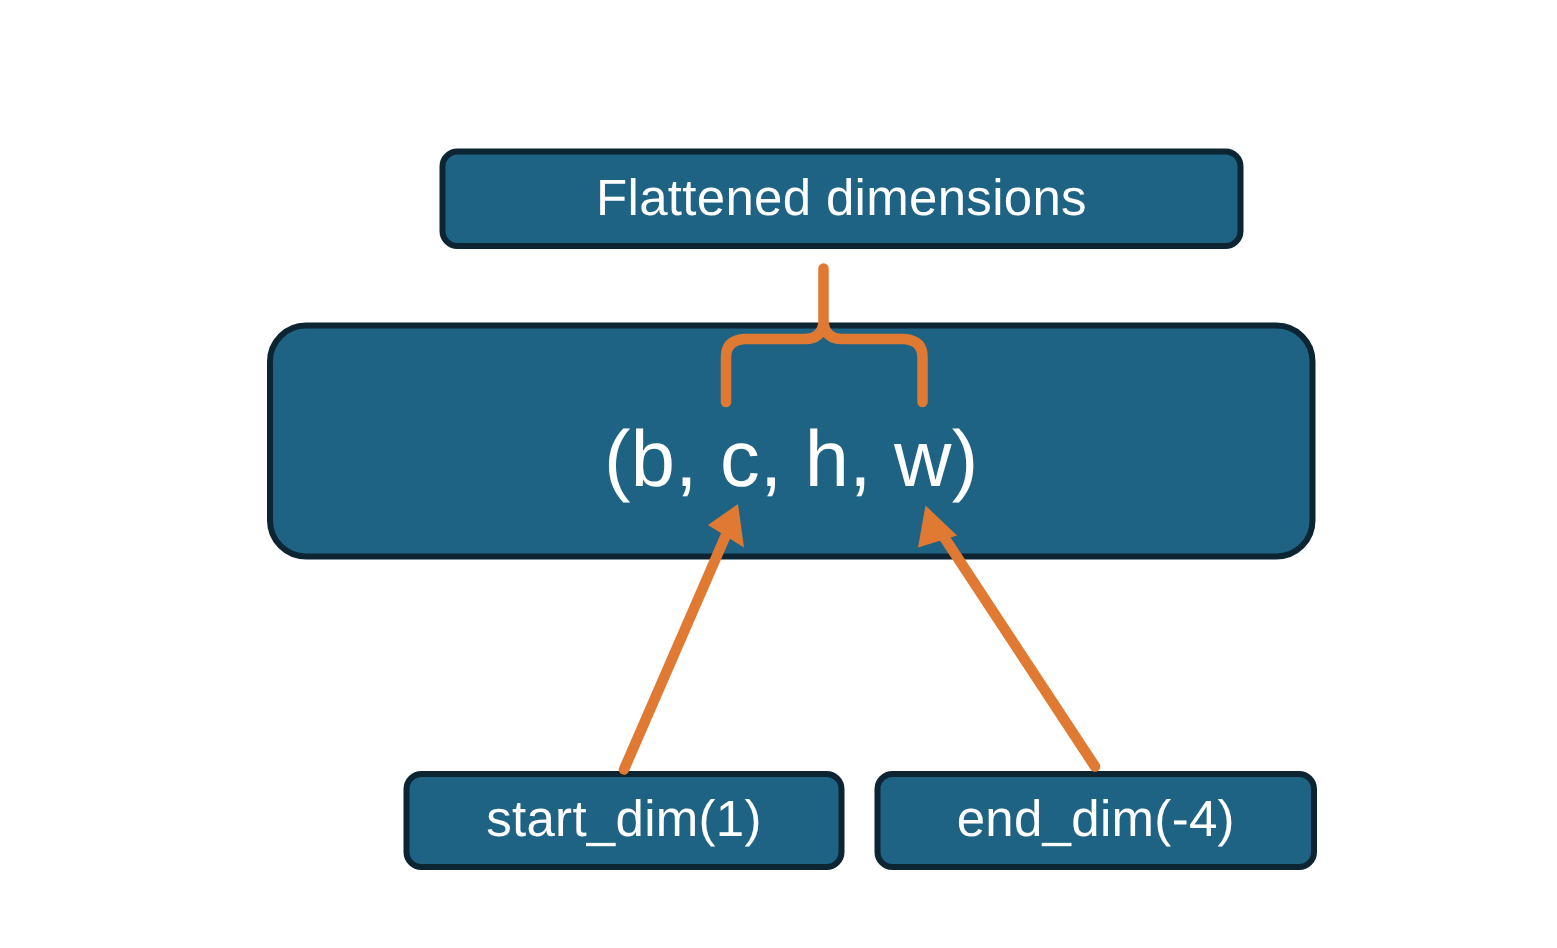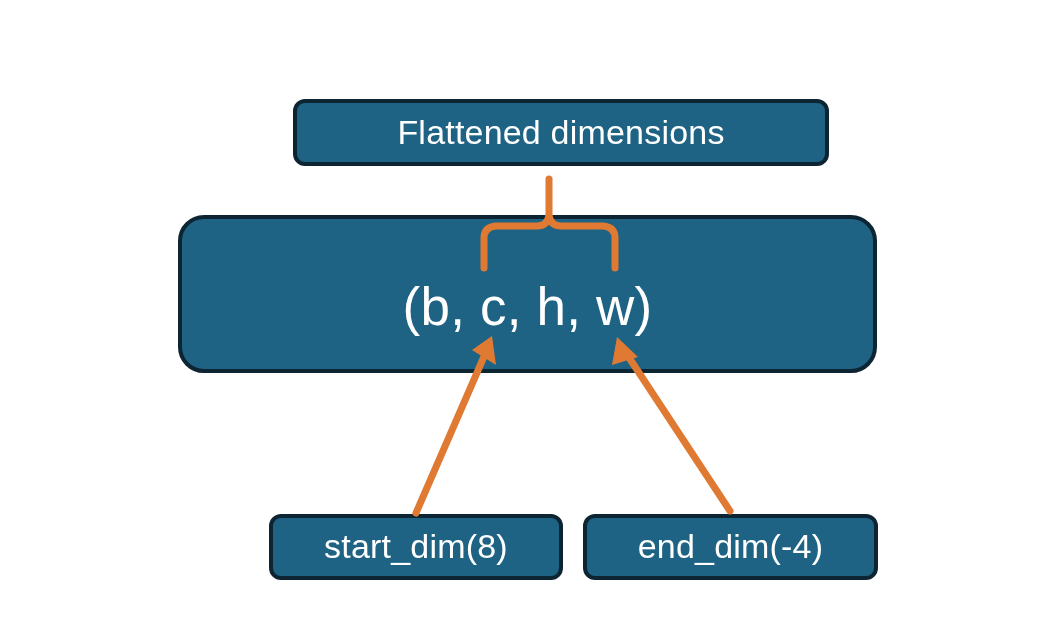--- a/index.html
+++ b/index.html
@@ -123,21 +123,21 @@
 
   <div class="node" id="box-flattened">
     <span class="node-label">Flattened dimensions</span>
   </div>
 
   <div class="node" id="box-shape">
     <span class="node-label">(b, c, h, w)</span>
   </div>
 
   <div class="node" id="box-start-dim">
-    <span class="node-label">start_dim(8)</span>
+    <span class="node-label">start_dim(1)</span>
   </div>
 
   <div class="node" id="box-end-dim">
     <span class="node-label">end_dim(-4)</span>
   </div>
 
   <svg id="connectors" viewBox="0 0 1038 632">
 
     <g>
       <path class="brace-path" d="M 484,268

